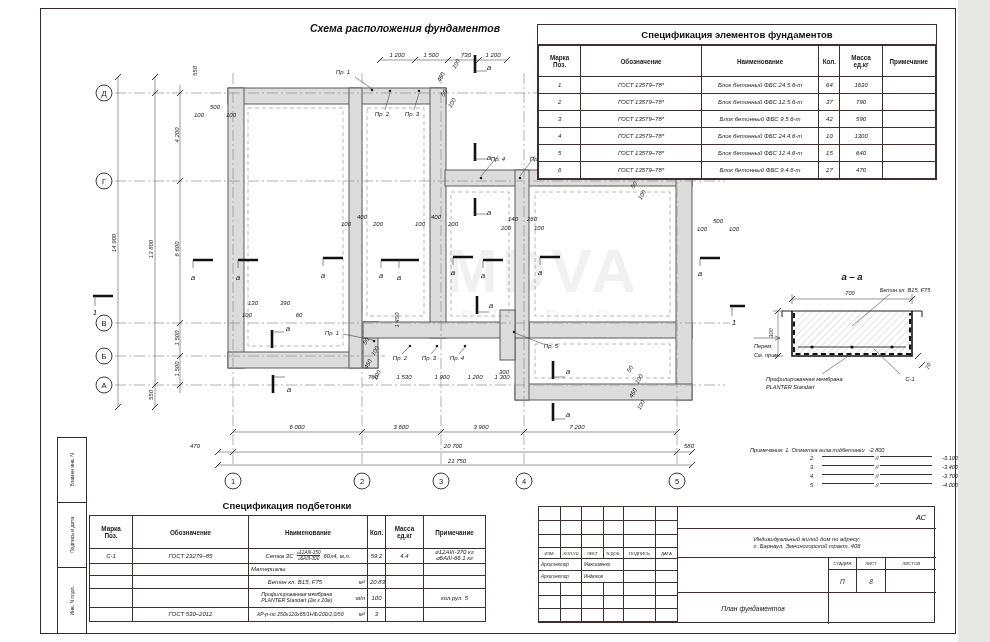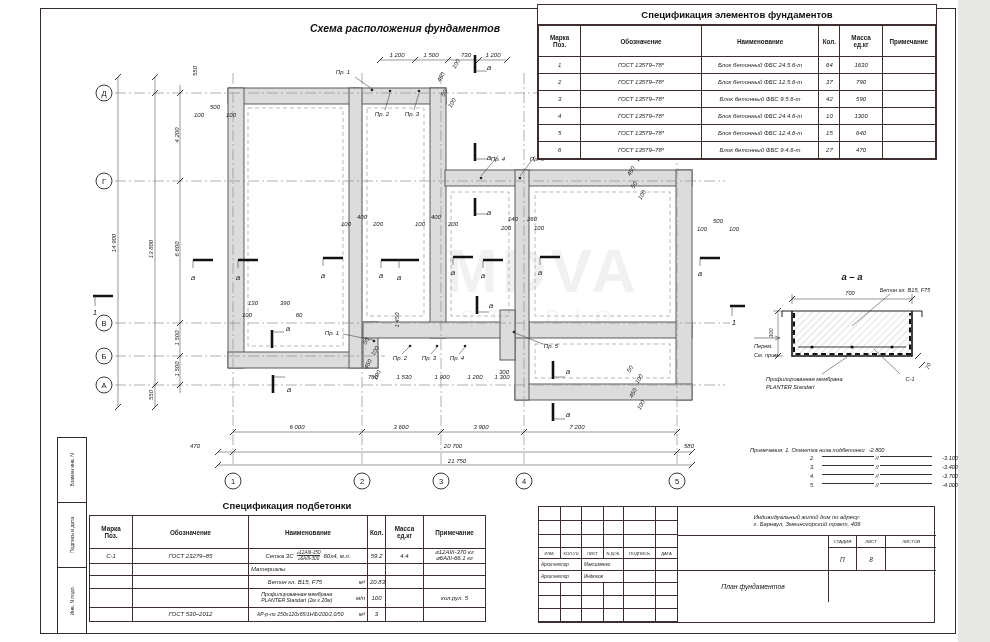--- a/index.html
+++ b/index.html
@@ -30,21 +30,21 @@
   svg .sb{stroke:#111;stroke-width:2.6;fill:none;}
   svg .ld{stroke:#444;stroke-width:0.6;fill:none;}
   svg .dot{fill:#222;}
   
   .spec{position:absolute;background:#fff;}
   .spec-title{font-weight:bold;font-size:9.5px;text-align:center;color:#111;}
   table.grid{border-collapse:collapse;table-layout:fixed;width:100%;}
   table.grid th,table.grid td{border:0.8px solid #3f2e2e;font-size:6px;color:#222;text-align:center;vertical-align:middle;padding:1px 2px;overflow:hidden;}
   table.grid th{font-weight:bold;font-style:normal;white-space:pre-line;font-size:6.3px;}
   table.grid td{font-style:italic;}
-  .found{left:537px;top:4px;width:398px;border:1.4px solid #3f2e2e;}
+  .found{left:537px;top:24px;width:398px;border:1.4px solid #3f2e2e;}
   .found .spec-title{height:19px;line-height:19px;border-bottom:1.2px solid #3f2e2e;}
   .found table.grid td{height:14px;}
   .found table.grid th{height:28px;}
   .elems{left:89px;top:497px;width:396px;}
   .elems .spec-title{height:18px;line-height:18px;}
   .elems table.grid{border:1.4px solid #3f2e2e;}
   .elems th{height:30px;}
   .name-line{display:flex;align-items:center;justify-content:center;gap:3px;font-style:italic;}
   .frac{display:inline-block;vertical-align:middle;}
   .frac span{display:block;font-size:4.6px;line-height:5.4px;white-space:nowrap;}
@@ -581,20 +581,21 @@
         <div class="sl-c"></div>
         <div class="sl-c"></div>
         <div class="sl-c"></div>
         <div class="sl-c"></div>
         <div class="sl-c"></div>
         <div class="sl-c"></div>
         <div class="sl-c"></div>
         <div class="sl-c"></div>
       </div>
     <div class="stamp-right">
+      <div class="sr-row sr-code">АС</div>
       <div class="sr-row sr-addr">
         <div>Индивидуальный жилой дом по адресу:</div>
         <div>г. Барнаул, Змеиногорский тракт, 406</div>
       </div>
       <div class="sr-row sr-mid">
         <div class="sr-stage">
           <div class="hrow">
             <div class="sc w1">СТАДИЯ</div>
             <div class="sc w2">ЛИСТ</div>
             <div class="sc w3">ЛИСТОВ</div>

